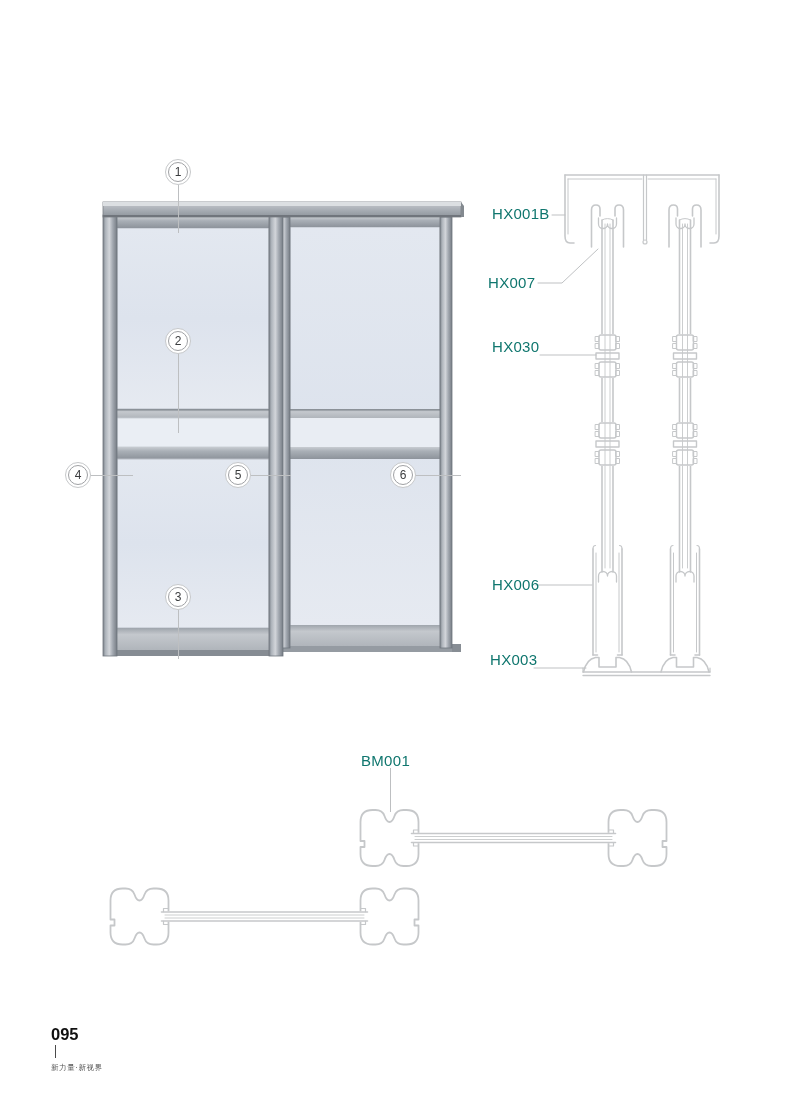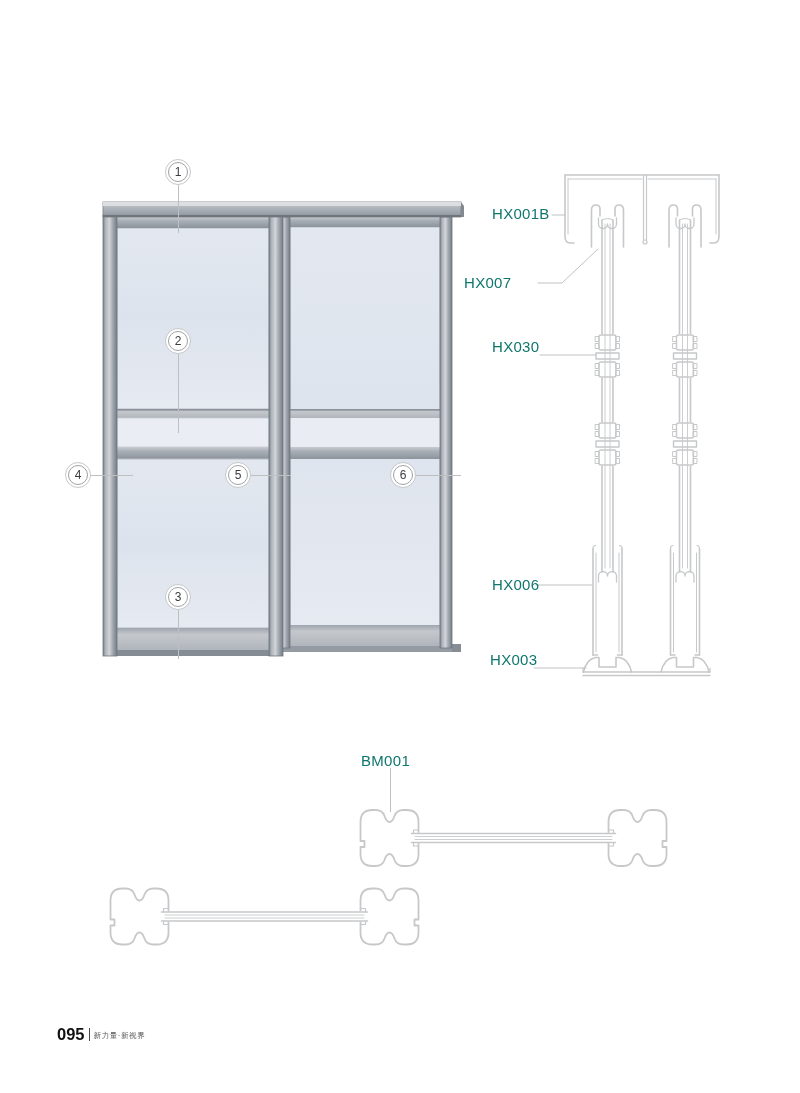--- a/index.html
+++ b/index.html
@@ -4,21 +4,21 @@
 <style>
   html,body{margin:0;padding:0;background:#fff;}
   #page{position:relative;width:800px;height:1093px;background:#ffffff;overflow:hidden;
         font-family:"Liberation Sans",sans-serif;}
   .lbl{position:absolute;font-size:15px;color:#0f766e;letter-spacing:.3px;line-height:15px;white-space:nowrap;}
   .callout{position:absolute;width:26px;height:26px;border-radius:50%;border:1px solid #c6c8ca;
            background:#fff;display:flex;align-items:center;justify-content:center;box-sizing:border-box;}
   .callout-inner{width:20px;height:20px;border-radius:50%;border:1px solid #9fa1a4;box-sizing:border-box;
            display:flex;align-items:center;justify-content:center;font-size:12px;color:#3b3d3f;}
   .cl-line{position:absolute;background:#bdbfc1;}
-  #footer{position:absolute;left:57px;top:1026px;display:flex;align-items:flex-start;}
+  #footer{position:absolute;left:51px;top:1026px;display:flex;align-items:flex-start;flex-direction:column;}
   #footer .pn{font-size:16.5px;font-weight:bold;color:#111;line-height:17px;}
   #footer .sep{width:1px;height:13px;background:#4a4a4a;margin:2px 4px 0 4px;}
   #footer .tag{font-size:7.5px;color:#555;letter-spacing:.6px;padding-top:5px;}
   svg{position:absolute;overflow:visible;}
 </style>
 </head>
 <body>
 
 <div id="page">
 
@@ -237,21 +237,21 @@
     <g stroke="#bfc1c3" stroke-width="1">
       <path d="M72,47 H85"></path>
       <path d="M58,115 H82 L118,81"></path>
       <path d="M60,187 H116"></path>
       <path d="M56,417 H112"></path>
       <path d="M54,500 H106"></path>
     </g>
   </svg>
 
   <div class="lbl" style="left:492px;top:206px">HX001B</div>
-  <div class="lbl" style="left:464px;top:275px">HX007</div>
+  <div class="lbl" style="left:488px;top:275px">HX007</div>
   <div class="lbl" style="left:492px;top:339px">HX030</div>
   <div class="lbl" style="left:492px;top:577px">HX006</div>
   <div class="lbl" style="left:490px;top:652px">HX003</div>
 
   <div class="cl-line" style="left:390px;top:768px;width:1px;height:44px"></div>
   <div class="lbl" style="left:361px;top:753px">BM001</div>
 
   <svg style="left:95px;top:780px" width="620" height="185" viewBox="0 0 620 185" fill="none" stroke="#c6c8ca" stroke-width="1.8" stroke-linecap="round" stroke-linejoin="round">
     <defs>
       <g id="bone">

